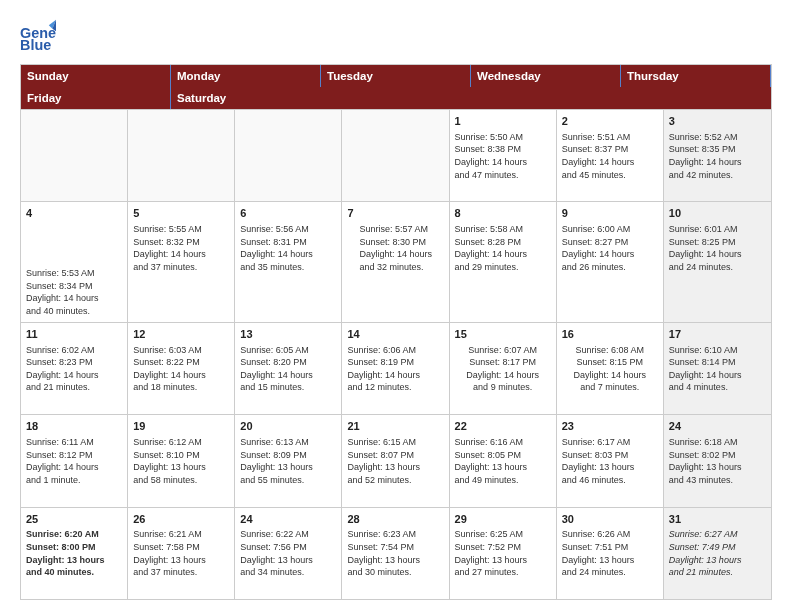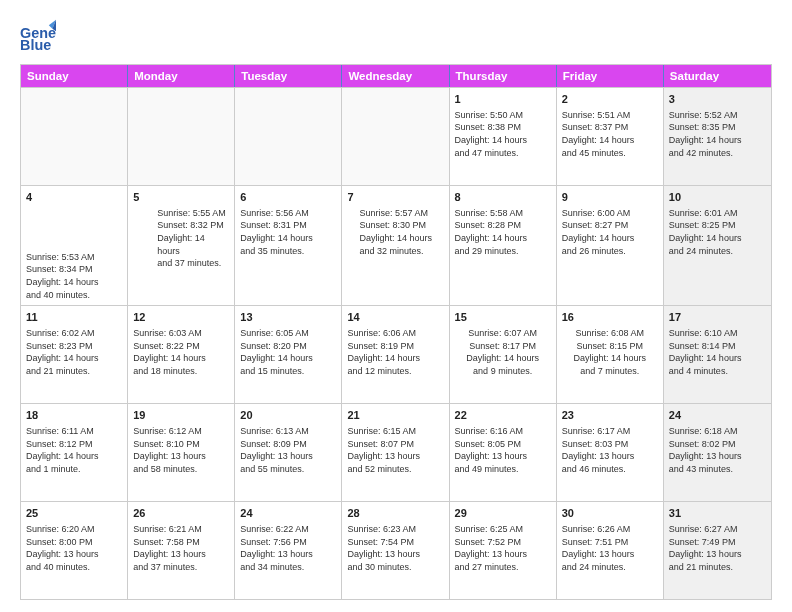--- a/index.html
+++ b/index.html
@@ -52,22 +52,22 @@
       margin-top: 2px;
     }
     .calendar {
       flex: 1;
       display: flex;
       flex-direction: column;
       border: 1px solid #ccc;
     }
     .cal-header {
       display: grid;
-      grid-template-columns: repeat(7, 1fr);
-      background: #d946ef;
+      grid-template-columns: repeat(5, 1fr);
+      background: #7f1d1d;
     }
     .cal-header-cell {
       color: #fff;
       font-size: 11.5px;
       font-weight: bold;
       padding: 5px 6px;
       text-align: left;
       border-right: 1px solid #5580cc;
     }
     .cal-header-cell:last-child { border-right: none; }
@@ -169,21 +169,21 @@
         <div class="cal-row">
           <div class="cal-cell">
             <div class="day-num">4</div>
             <div class="cell-text" style="white-space: pre-line; margin-top: 44px;">Sunrise: 5:53 AM
 Sunset: 8:34 PM
 Daylight: 14 hours
 and 40 minutes.</div>
           </div>
           <div class="cal-cell">
             <div class="day-num">5</div>
-            <div class="cell-text" style="white-space: pre-line; margin-left: 24px;">Sunrise: 5:55 AM
+            <div class="cell-text" style="white-space: pre-line;">Sunrise: 5:55 AM
 Sunset: 8:32 PM
 Daylight: 14 hours
 and 37 minutes.</div>
           </div>
           <div class="cal-cell">
             <div class="day-num">6</div>
             <div class="cell-text" style="white-space: pre-line;">Sunrise: 5:56 AM
 Sunset: 8:31 PM
 Daylight: 14 hours
 and 35 minutes.</div>
@@ -315,21 +315,21 @@
             <div class="day-num">24</div>
             <div class="cell-text" style="white-space: pre-line;">Sunrise: 6:18 AM
 Sunset: 8:02 PM
 Daylight: 13 hours
 and 43 minutes.</div>
           </div>
         </div>
         <div class="cal-row">
           <div class="cal-cell">
             <div class="day-num">25</div>
-            <div class="cell-text" style="white-space: pre-line;">Sunrise: 6:20 AM
+            <div class="cell-text" style="white-space: pre-line; font-weight: bold;">Sunrise: 6:20 AM
 Sunset: 8:00 PM
 Daylight: 13 hours
 and 40 minutes.</div>
           </div>
           <div class="cal-cell">
             <div class="day-num">26</div>
             <div class="cell-text" style="white-space: pre-line;">Sunrise: 6:21 AM
 Sunset: 7:58 PM
 Daylight: 13 hours
 and 37 minutes.</div>
@@ -357,21 +357,21 @@
           </div>
           <div class="cal-cell">
             <div class="day-num">30</div>
             <div class="cell-text" style="white-space: pre-line;">Sunrise: 6:26 AM
 Sunset: 7:51 PM
 Daylight: 13 hours
 and 24 minutes.</div>
           </div>
           <div class="cal-cell shaded">
             <div class="day-num">31</div>
-            <div class="cell-text" style="white-space: pre-line;">Sunrise: 6:27 AM
+            <div class="cell-text" style="white-space: pre-line; font-style: italic;">Sunrise: 6:27 AM
 Sunset: 7:49 PM
 Daylight: 13 hours
 and 21 minutes.</div>
           </div>
         </div>
       </div>
   </div>
 </div>
 
 </body></html>

